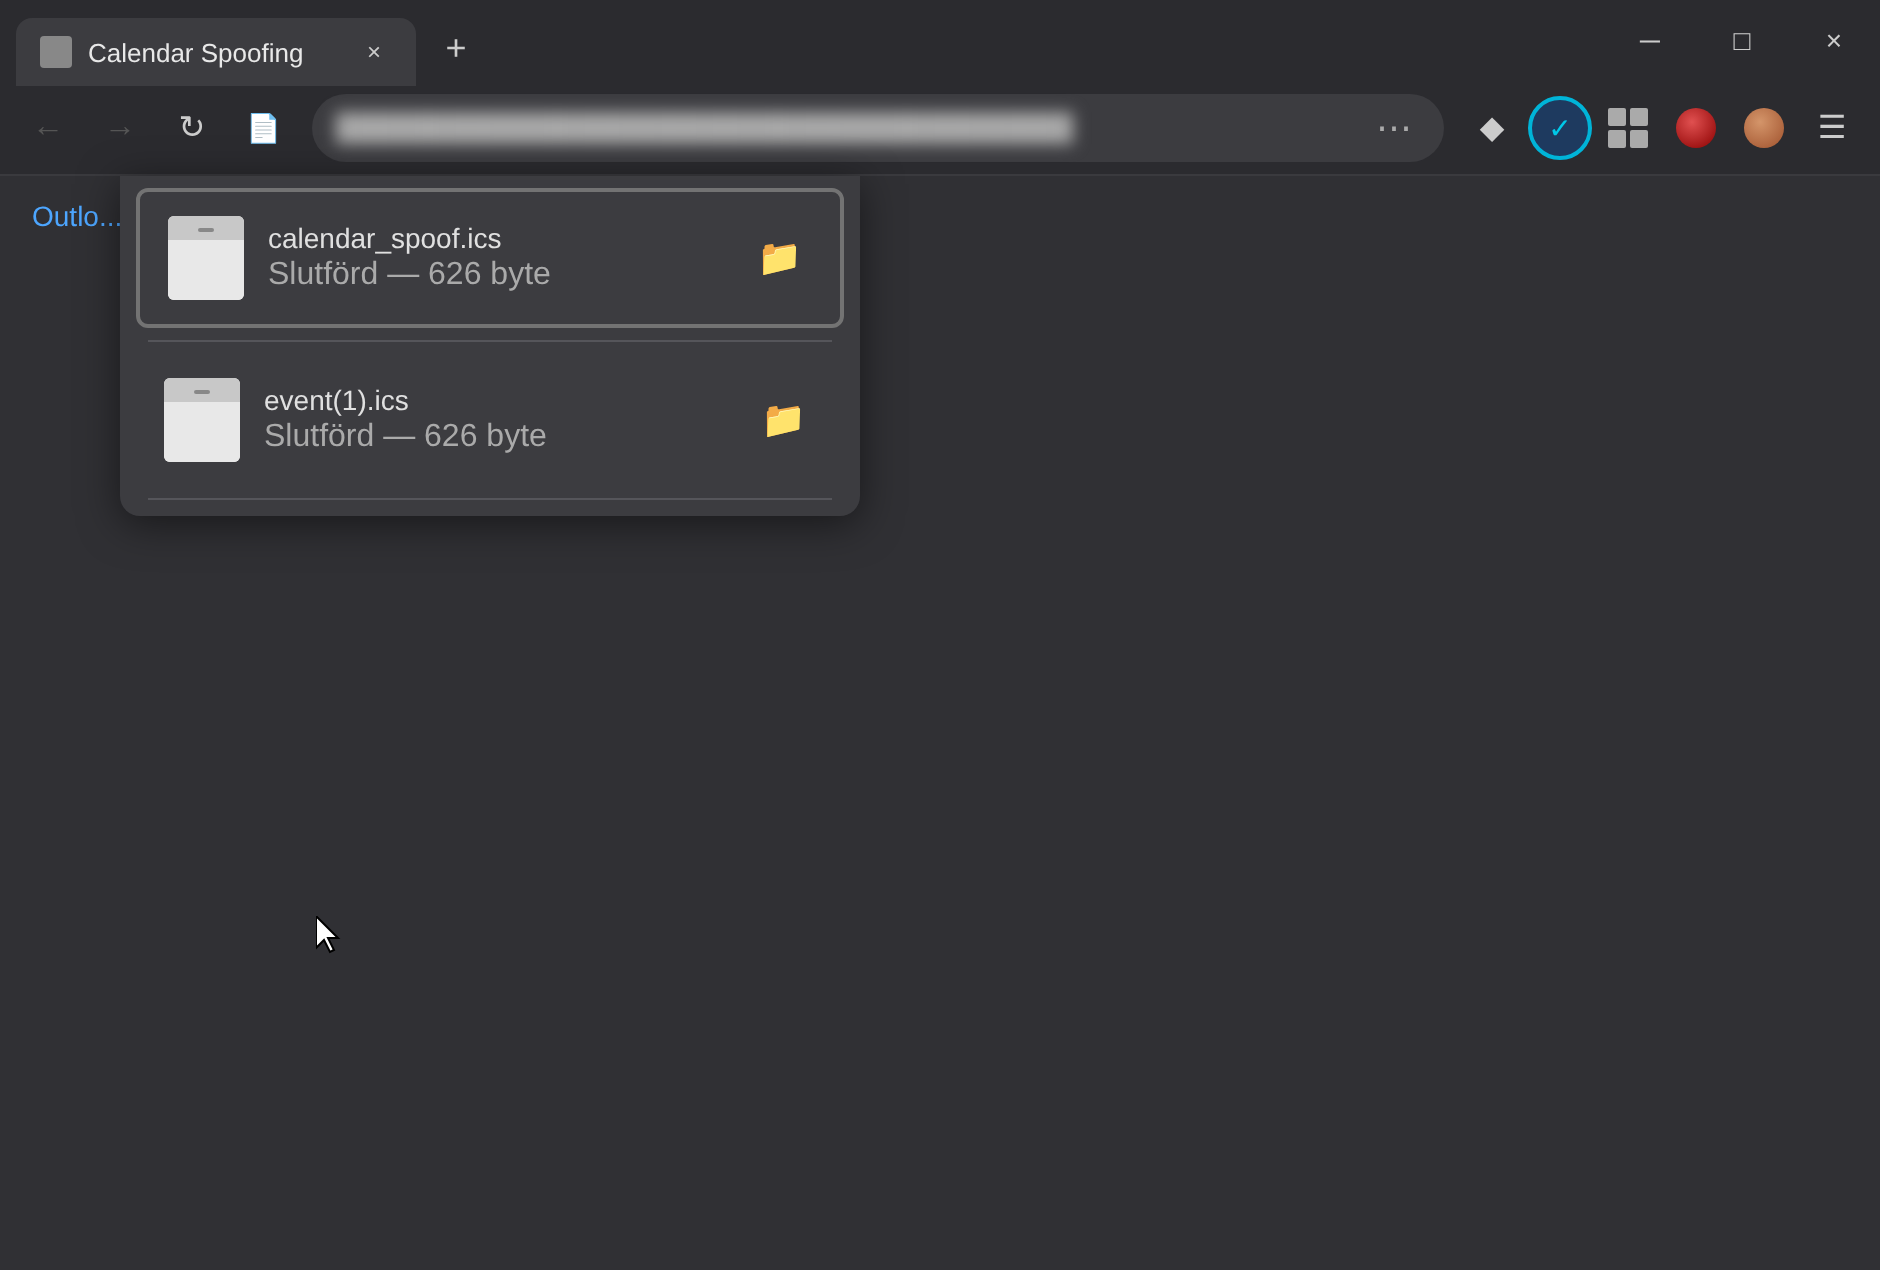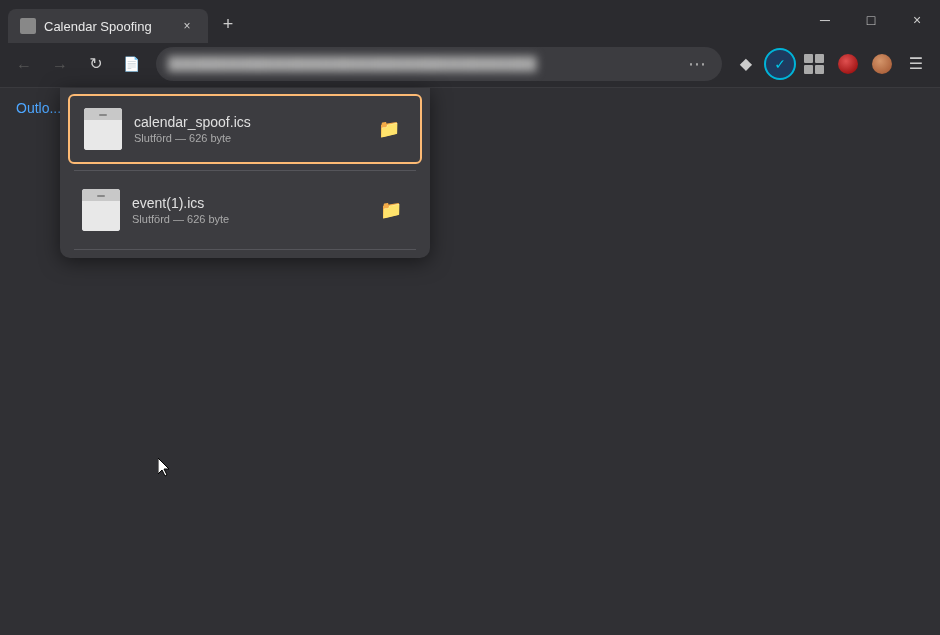--- a/index.html
+++ b/index.html
@@ -243,21 +243,21 @@
       display: flex;
       align-items: center;
       padding: 12px 14px;
       gap: 12px;
       cursor: pointer;
       border-radius: 6px;
       margin: 6px 8px;
     }
 
     .download-item.highlighted {
-      border: 2px solid #fdba74;
+      border: 2px solid #737373;
       background: #3c3c40;
       margin: 6px 8px;
     }
 
     .file-icon {
       width: 38px;
       height: 42px;
       background: #f0f0f0;
       border-radius: 3px;
       position: relative;
@@ -296,21 +296,21 @@
     }
 
     .file-name {
       color: #e0e0e0;
       font-size: 14px;
       font-weight: 500;
     }
 
     .file-status {
       color: #aaaaaa;
-      font-size: 11px;
+      font-size: 16px;
       margin-top: 2px;
     }
 
     .folder-btn {
       width: 32px;
       height: 32px;
       display: flex;
       align-items: center;
       justify-content: center;
       color: #aaa;

